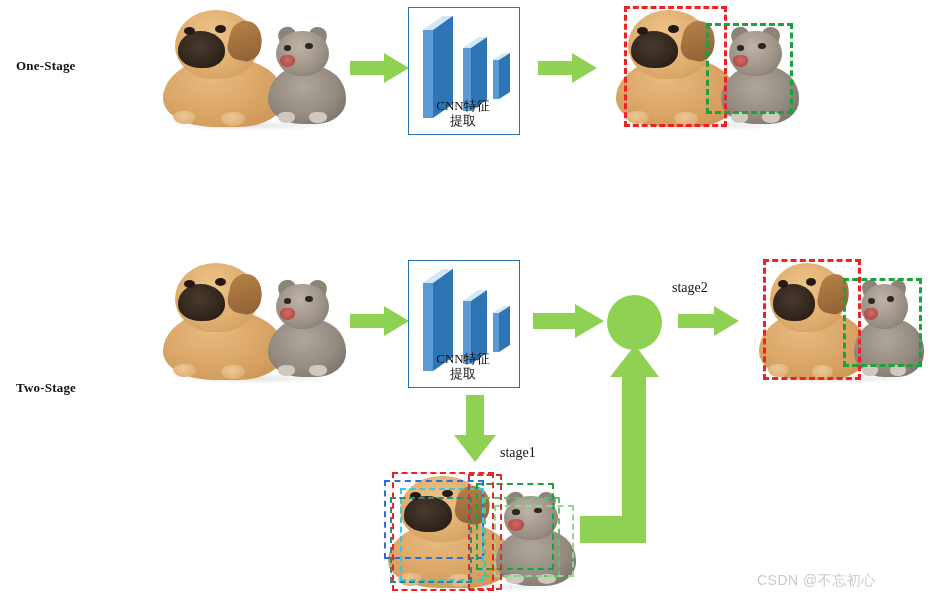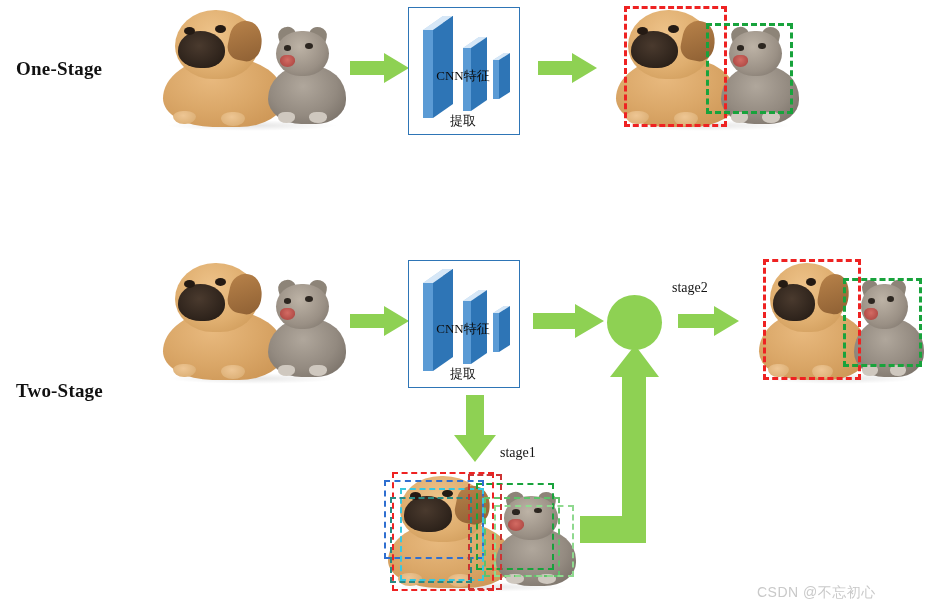--- a/index.html
+++ b/index.html
@@ -16,21 +16,21 @@
     height: 603px;
     background: #ffffff;
     overflow: hidden;
   }
   .abs { position: absolute; }
 
   
   .row-label {
     font-family: "Liberation Serif", "DejaVu Serif", serif;
     font-weight: bold;
-    font-size: 19px;
+    font-size: 13px;
     color: #111111;
     letter-spacing: 0.2px;
     white-space: nowrap;
   }
 
   
   .photo {
     position: absolute;
     background: #ffffff;
     overflow: hidden;
@@ -156,21 +156,21 @@
   }
   .cnn-caption {
     position: absolute;
     left: 0; right: 2px;
     text-align: center;
     font-family: "Liberation Serif", "DejaVu Serif", serif;
     font-size: 13px;
     line-height: 1.1;
     color: #0d0d0d;
   }
-  .cnn-caption .l2 { display: block; margin-top: 30px; }
+  .cnn-caption .l2 { display: block; }
 
   
   .garrow { position: absolute; }
   .circle-node {
     position: absolute;
     border-radius: 50%;
     background: #8ed153;
   }
 
   
@@ -424,15 +424,15 @@
     <div class="det-box" style="left:44%; top:5%; width:17%; height:90%; border-width:2.5px; border-color:#cc3333;"></div>
   </div>
 
 
   <div class="garrow" style="left:580px; top:345px; width:110px; height:215px;">
     <svg width="110" height="215" viewBox="0 0 110 215">
       <polygon points="55,0 79,32 66,32 66,198 0,198 0,171 42,171 42,32 30,32" fill="#8ed153"></polygon>
     </svg>
   </div>
 
-  <div class="watermark" style="left:757px; top:572px;margin-top:12px;">CSDN @不忘初心</div>
+  <div class="watermark" style="left:757px; top:572px;">CSDN @不忘初心</div>
 
 </div>
 
 </body></html>

